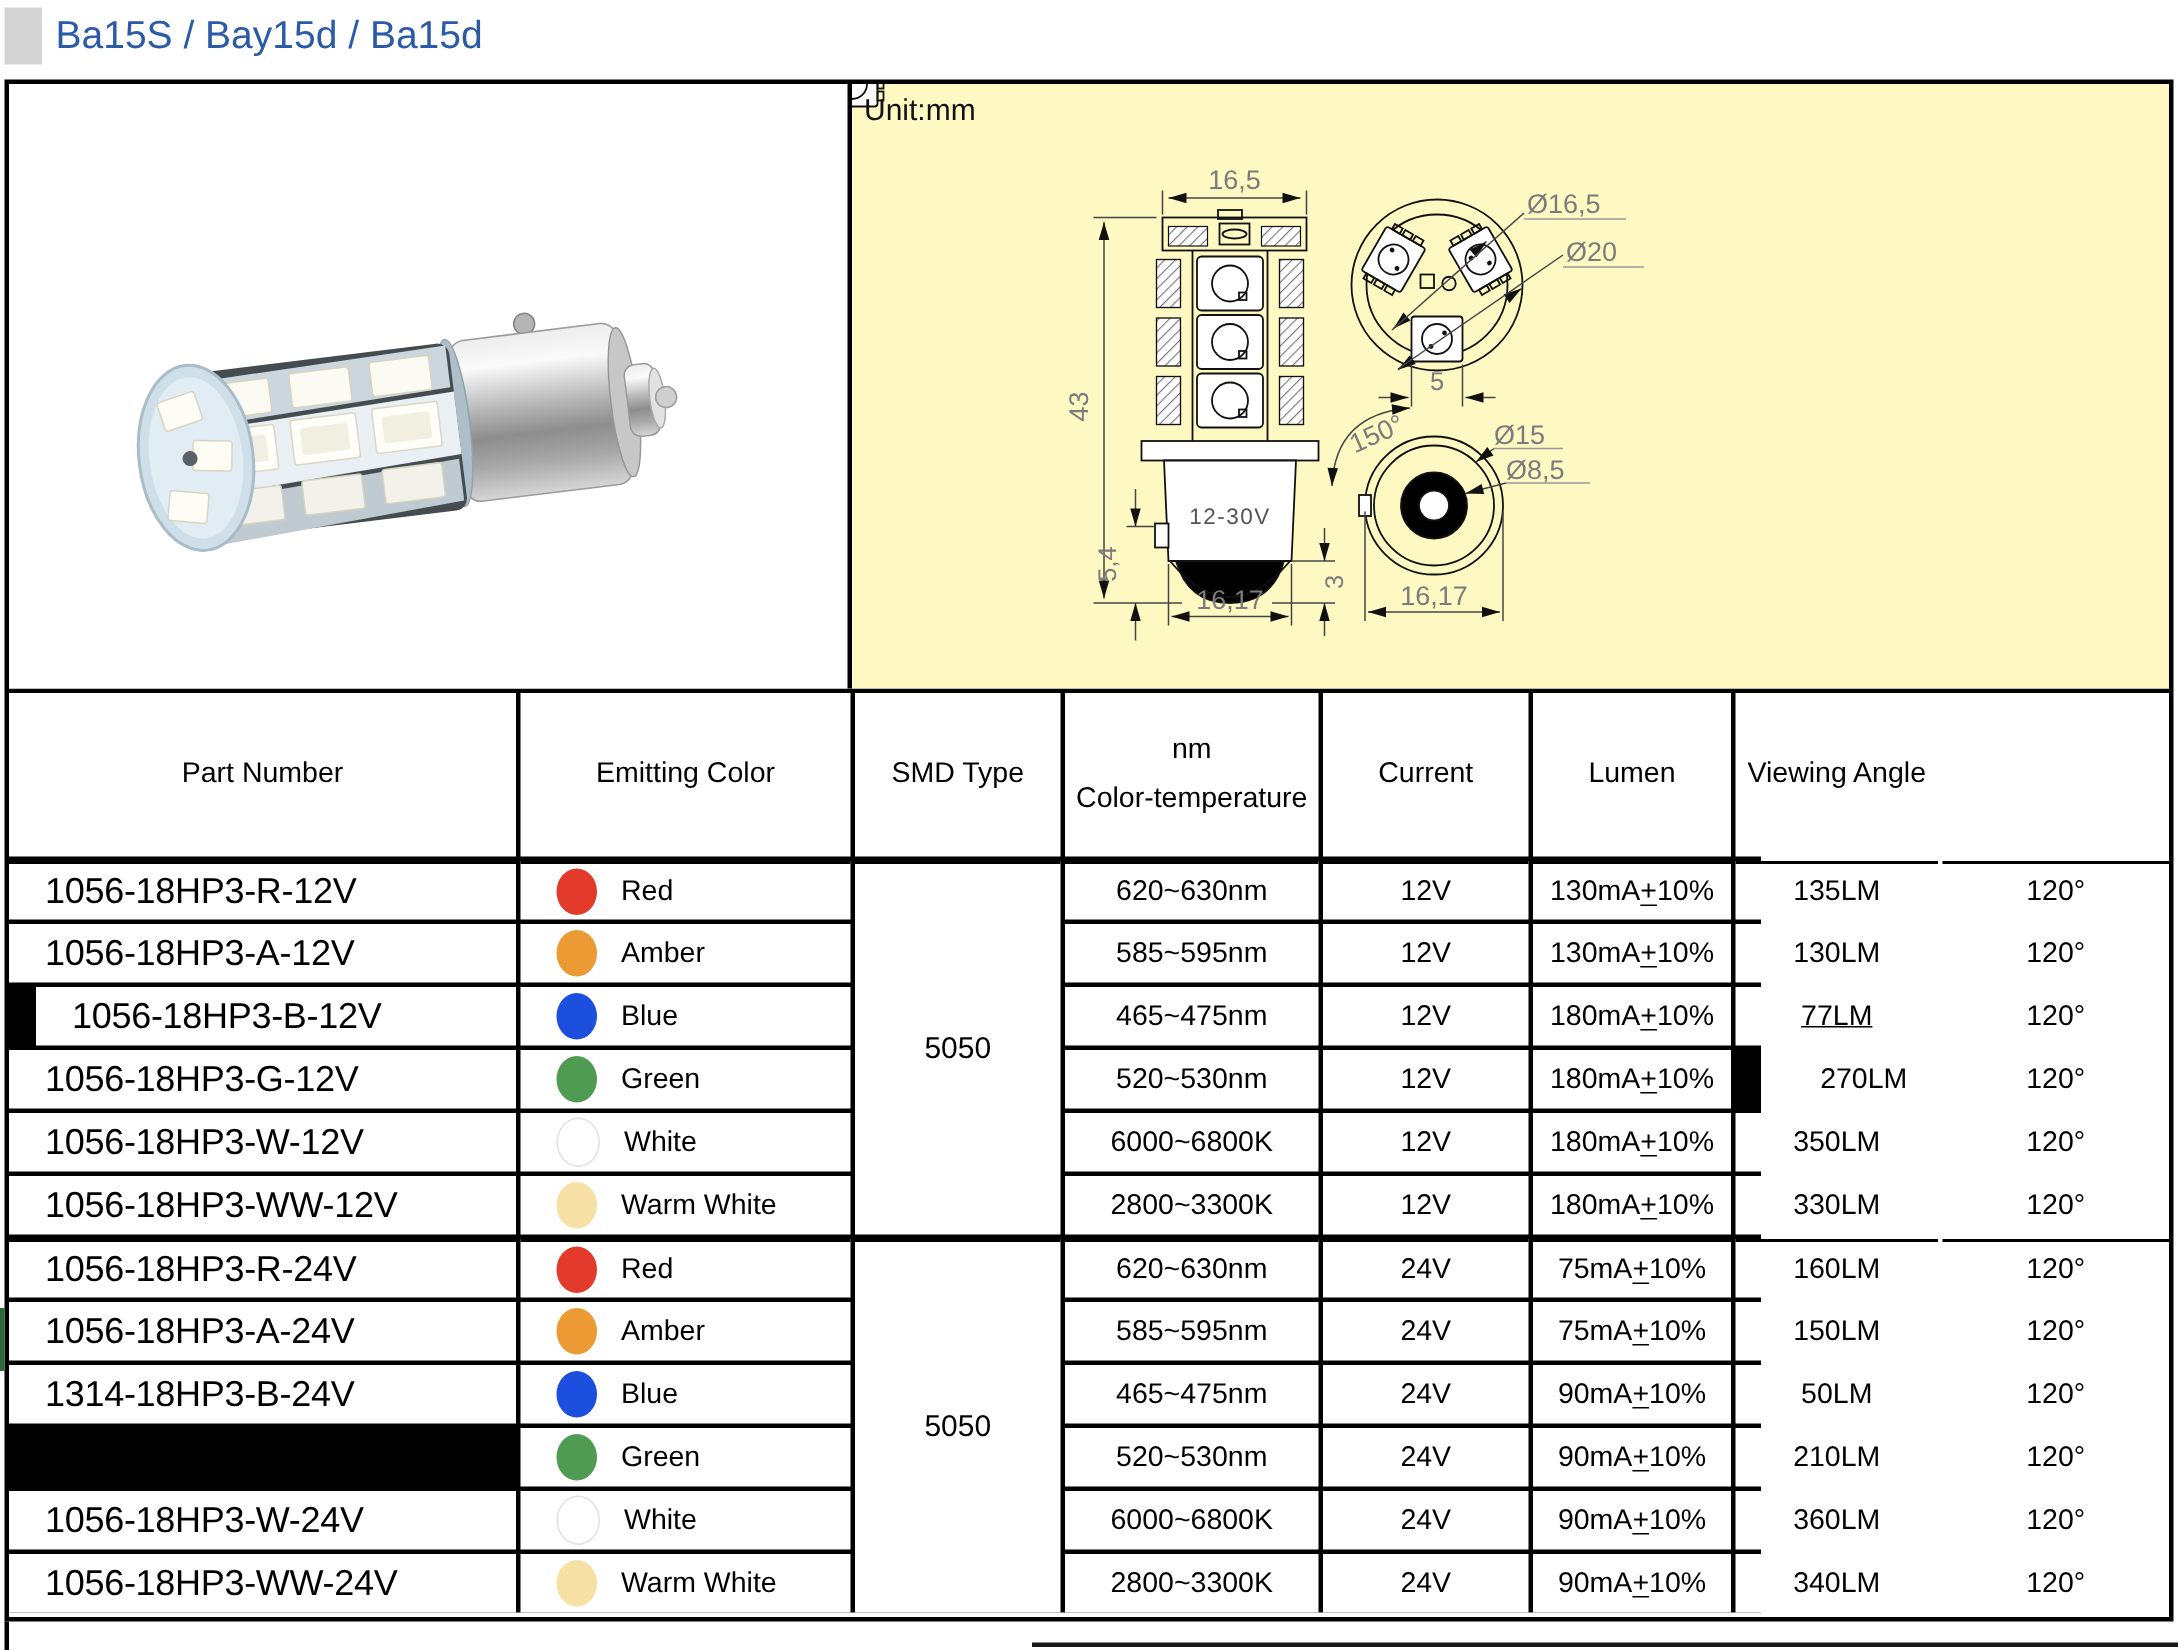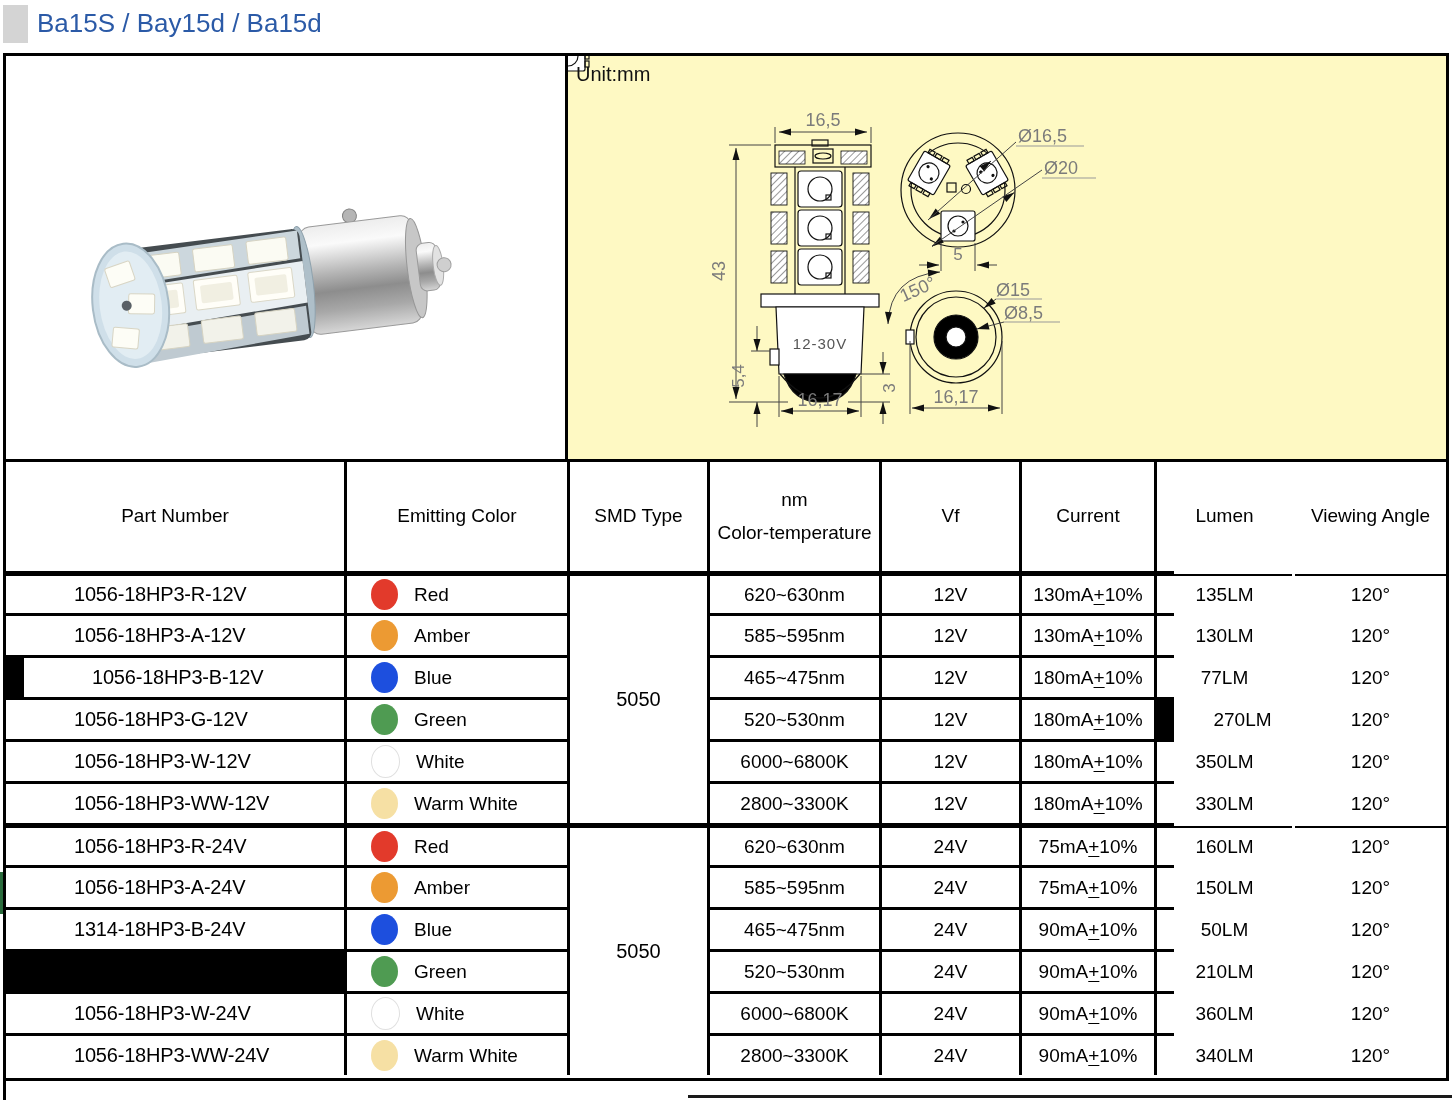--- a/index.html
+++ b/index.html
@@ -13,21 +13,21 @@
   .top-section{height:403px;border-bottom:3px solid #000;display:flex}
   .photo-cell{width:559px;border-right:3px solid #000;position:relative;background:#fff}
   .draw-cell{width:878px;position:relative;background:#fef9c3}
   .unit-label{position:absolute;left:8px;top:7px;font-size:20px;color:#111}
   
   .spec-table{display:grid;grid-template-columns:338px 220px 137px 169px 137px 132px 135px 151px;
               grid-template-rows:109px repeat(12,39px);gap:3px;background:#000;width:1168px}
   .cell{background:#fff;display:flex;align-items:center;justify-content:center;font-size:19px}
   .hcell{white-space:pre-line;text-align:center;line-height:1.7}
   .tsep{border-top:2px solid #000}
-  .part-cell{justify-content:flex-start;padding-left:68px;font-size:20px;letter-spacing:-0.2px}
+  .part-cell{justify-content:flex-start;padding-left:24px;font-size:24px;letter-spacing:-0.2px}
   .color-cell{justify-content:flex-start;padding-left:24px}
   .smd-cell{font-size:20px}
   .dot{width:27px;height:31px;border-radius:50%;margin-right:16px;flex:0 0 auto}
   .white-dot{border:1px solid #e0e0e0}
   .pm{text-decoration:underline;text-underline-offset:3px}
   
   .green-sliver{position:absolute;left:0;top:872px;width:3px;height:42px;background:#2a6b3c}
   .bottom-stub{position:absolute;left:3px;top:1081px;width:3px;height:19px;background:#000}
   .bottom-line{position:absolute;left:688px;top:1095px;width:764px;height:3px;background:#1a1a1a}
   svg text{font-family:"Liberation Sans",sans-serif}
@@ -244,21 +244,20 @@
       </svg>
     </div>
   </div>
 
   <div class="spec-table">
     <div class="cell hcell">Part Number</div>
     <div class="cell hcell">Emitting Color</div>
     <div class="cell hcell">SMD Type</div>
     <div class="cell hcell">nm
 Color-temperature</div>
-    <div class="cell hcell">Vf</div>
     <div class="cell hcell">Current</div>
     <div class="cell hcell">Lumen</div>
     <div class="cell hcell">Viewing Angle</div>
   <div class="cell smd-cell tsep" style="grid-area: 2 / 3 / span 6;">5050</div>
       <div class="cell part-cell tsep" style="grid-area: 2 / 1;">1056-18HP3-R-12V</div>
       <div class="cell color-cell tsep" style="grid-area: 2 / 2;">
         <span class="dot" style="background: rgb(226, 58, 43);"></span>
         <span>Red</span>
       </div>
       <div class="cell tsep" style="grid-area: 2 / 4;">620~630nm</div>
@@ -289,21 +288,21 @@
         <span class="dot" style="background: rgb(29, 79, 222);"></span>
         <span>Blue</span>
       </div>
       <div class="cell" style="grid-area: 4 / 4;">465~475nm</div>
       <div class="cell" style="grid-area: 4 / 5;">12V</div>
       <div class="cell" style="grid-area: 4 / 6;">
         <span>180mA</span>
         <span class="pm">+</span>
         <span>10%</span>
       </div>
-      <div class="cell" style="grid-area: 4 / 7;">77LM</div>
+      <div class="cell" style="grid-area: 4 / 7; text-decoration: underline;">77LM</div>
       <div class="cell" style="grid-area: 4 / 8;">120°</div>
       <div class="cell part-cell" style="grid-area: 5 / 1;">1056-18HP3-G-12V</div>
       <div class="cell color-cell" style="grid-area: 5 / 2;">
         <span class="dot" style="background: rgb(79, 155, 82);"></span>
         <span>Green</span>
       </div>
       <div class="cell" style="grid-area: 5 / 4;">520~530nm</div>
       <div class="cell" style="grid-area: 5 / 5;">12V</div>
       <div class="cell" style="grid-area: 5 / 6;">
         <span>180mA</span>

